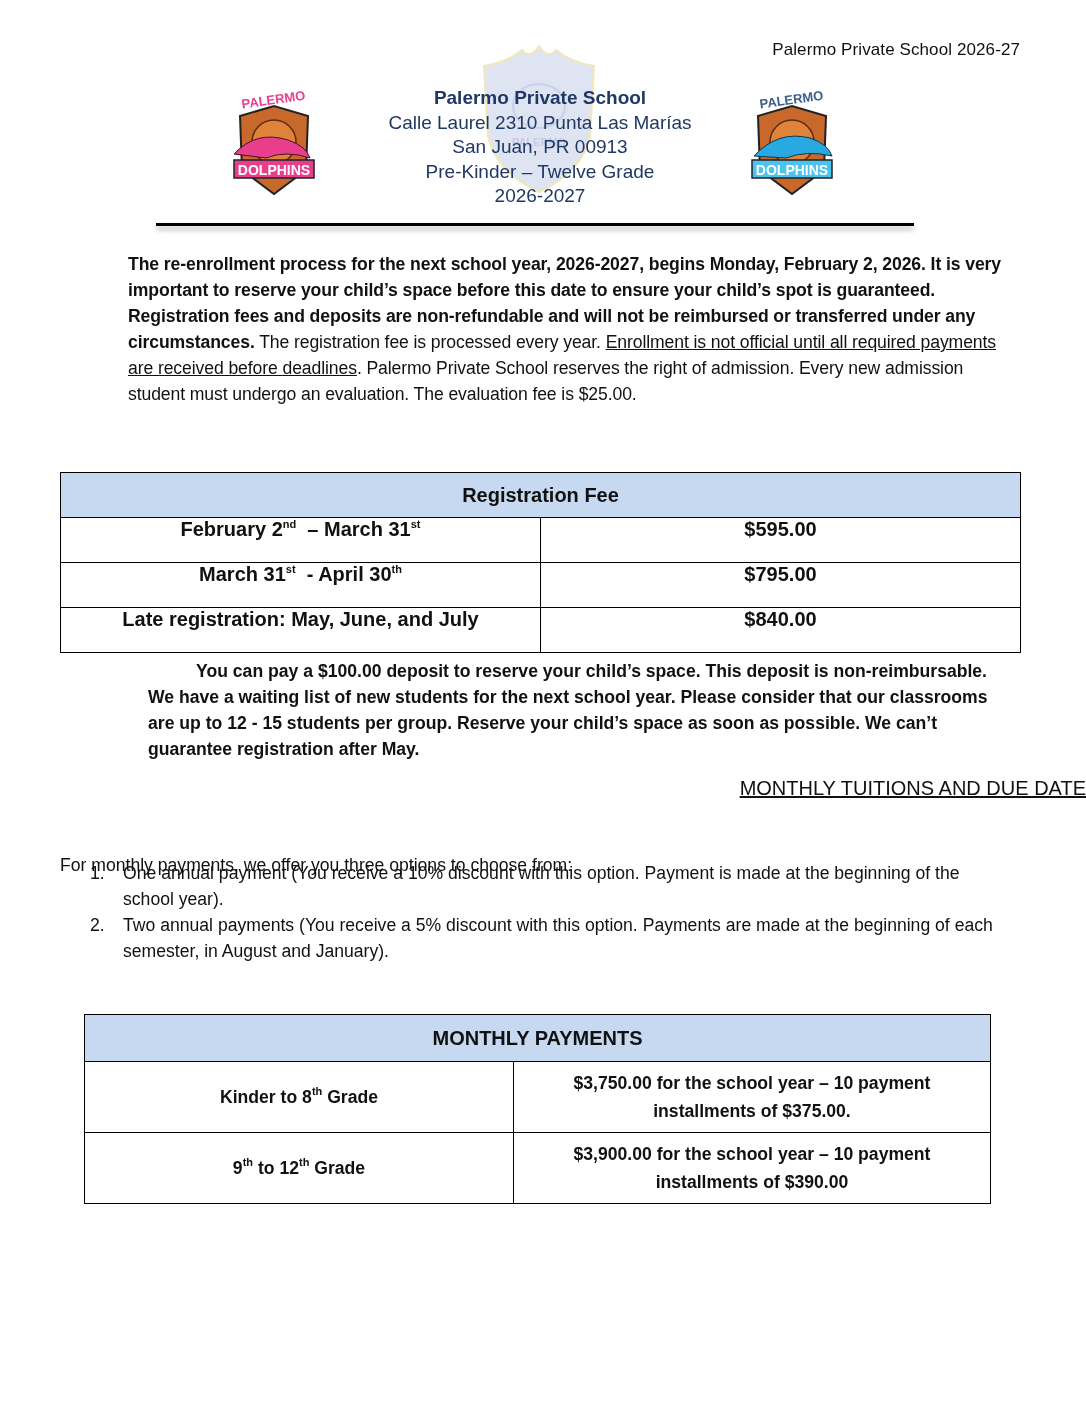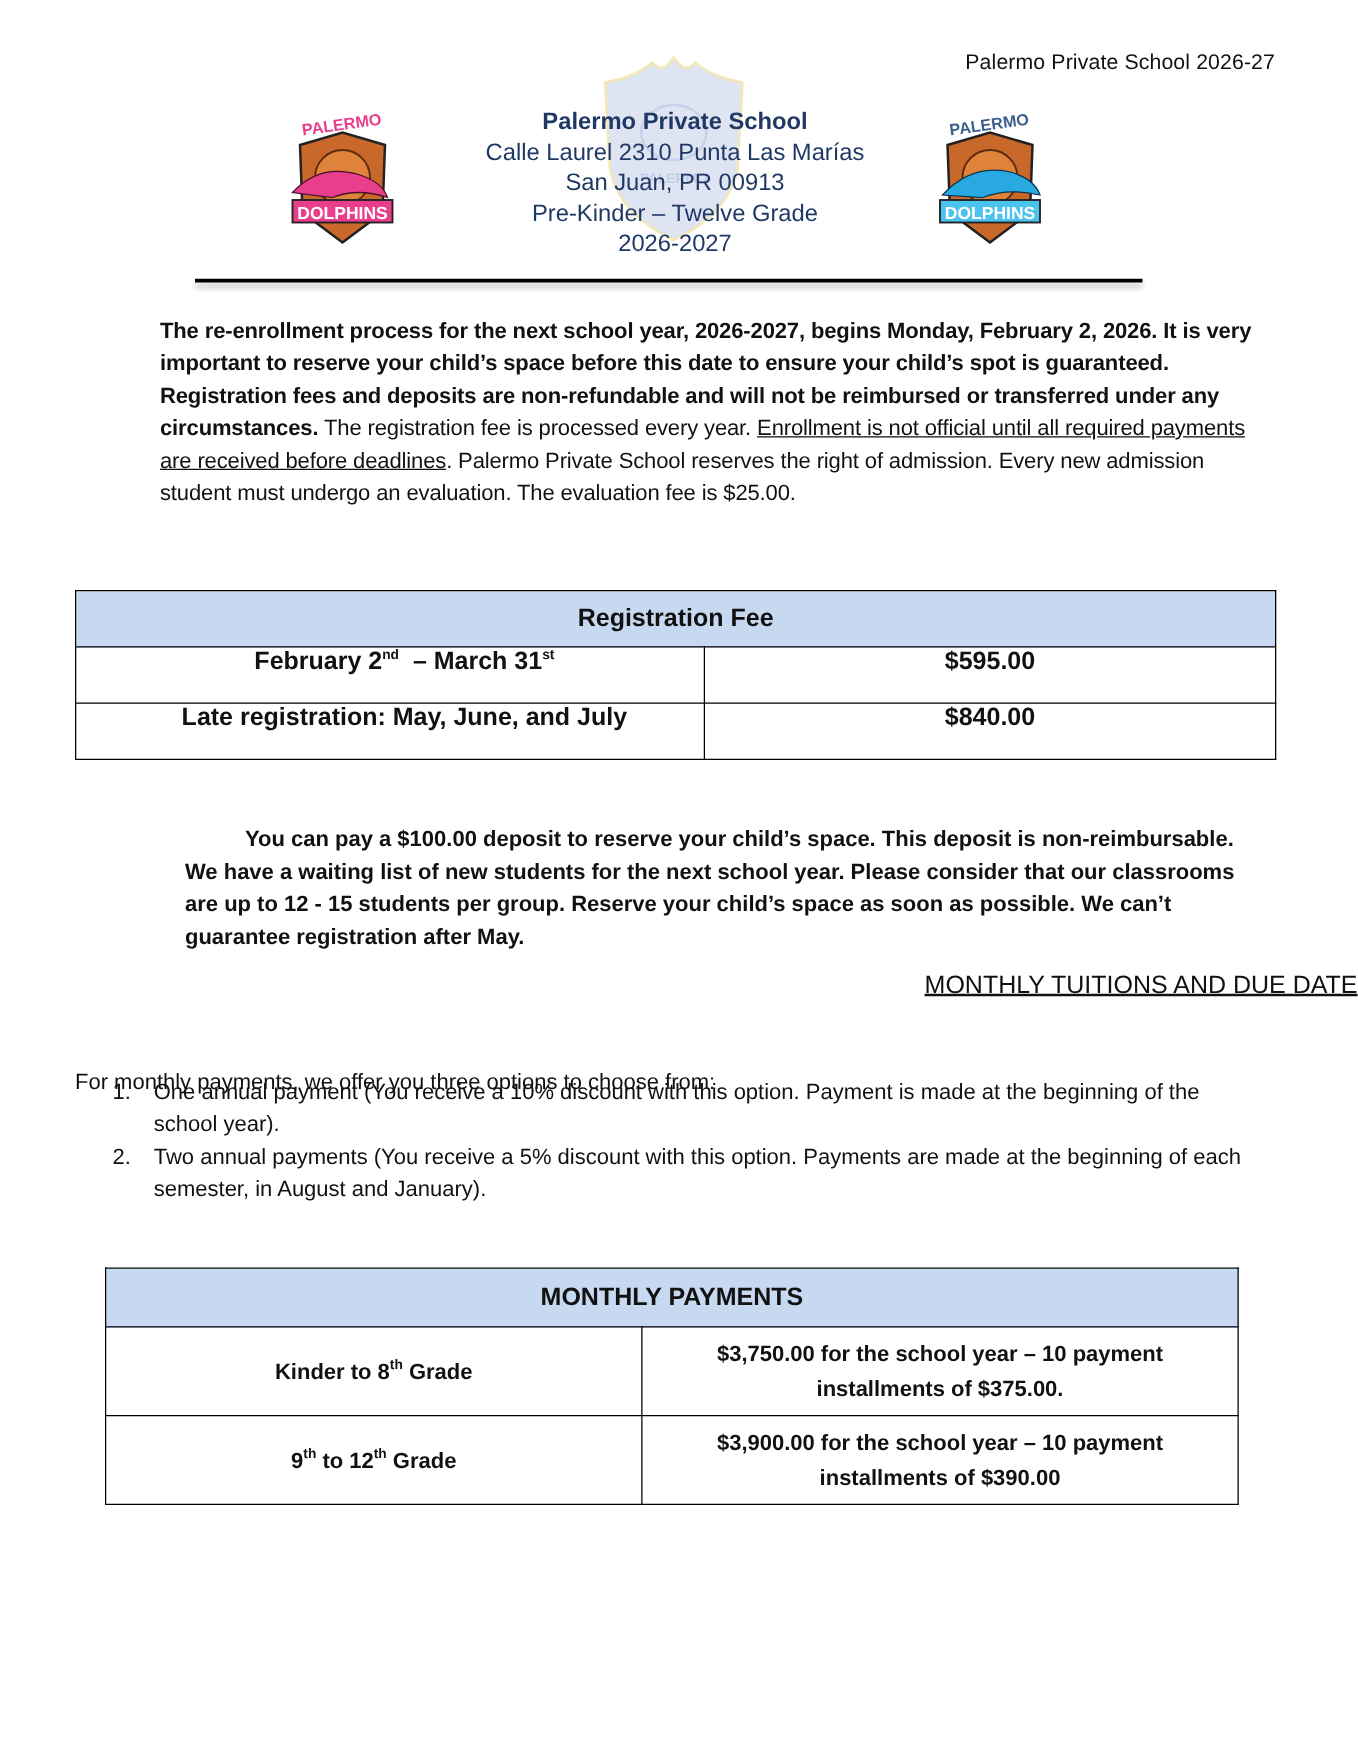--- a/index.html
+++ b/index.html
@@ -36,21 +36,21 @@
     border-collapse: collapse; position: absolute;
     font-family: "Liberation Sans", "DejaVu Sans", sans-serif;
   }
   table.grid td, table.grid th {
     border: 1.5px solid #000; text-align: center; font-weight: bold; padding: 0;
   }
   table.grid th { background: #c6d9f0; margin-top: 24px; }
   .reg-table { left: 60px; top: 472px; width: 961px; }
   .reg-table th { height: 44px; font-size: 20px; }
   .reg-table td { height: 44px; font-size: 20px; vertical-align: top; padding-top: 5px; }
-  .reg-table td.c1 { width: 479px; padding-left: 23px; }
+  .reg-table td.c1 { width: 479px; }
   sup { font-size: 11px; vertical-align: 8px; line-height: 0; }
   .deposit {
     left: 124px; top: 658px; width: 860px; font-size: 17.6px; line-height: 26px;
     font-weight: bold; text-indent: 48px; margin-left: 24px;
   }
   .section-title {
     left: 0; width: 1086px; top: 777px; text-align: right; font-weight: normal;
     font-size: 20px; text-decoration: underline;
   }
   .options-lead { left: 60px; top: 820px; font-size: 17.6px; margin-top: 35px; }
@@ -109,20 +109,24 @@
 <table class="grid reg-table">
   <tbody>
       <tr>
         <th colspan="2">Registration Fee</th>
       </tr>
   <tr>
     <td class="c1"><span>February 2</span><sup>nd</sup><span style="white-space:pre">  – March 31</span><sup>st</sup></td>
     <td>$595.00</td>
   </tr>
   <tr>
+    <td class="c1"><span>March 31</span><sup>st</sup><span style="white-space:pre">  - April 30</span><sup>th</sup></td>
+    <td>$795.00</td>
+  </tr>
+  <tr>
     <td class="c1">Late registration: May, June, and July</td>
     <td>$840.00</td>
   </tr>
 </tbody>
   </table>
 
 <div class="abs deposit">You can pay a $100.00 deposit to reserve your child’s space.  This deposit is non-reimbursable. We have a waiting list of new students for the next school year. Please consider that our classrooms are up to 12 - 15 students per group.  Reserve your child’s space as soon as possible. We can’t guarantee registration after May.</div>
 
 <div class="abs section-title">MONTHLY TUITIONS AND DUE DATE</div>
 

